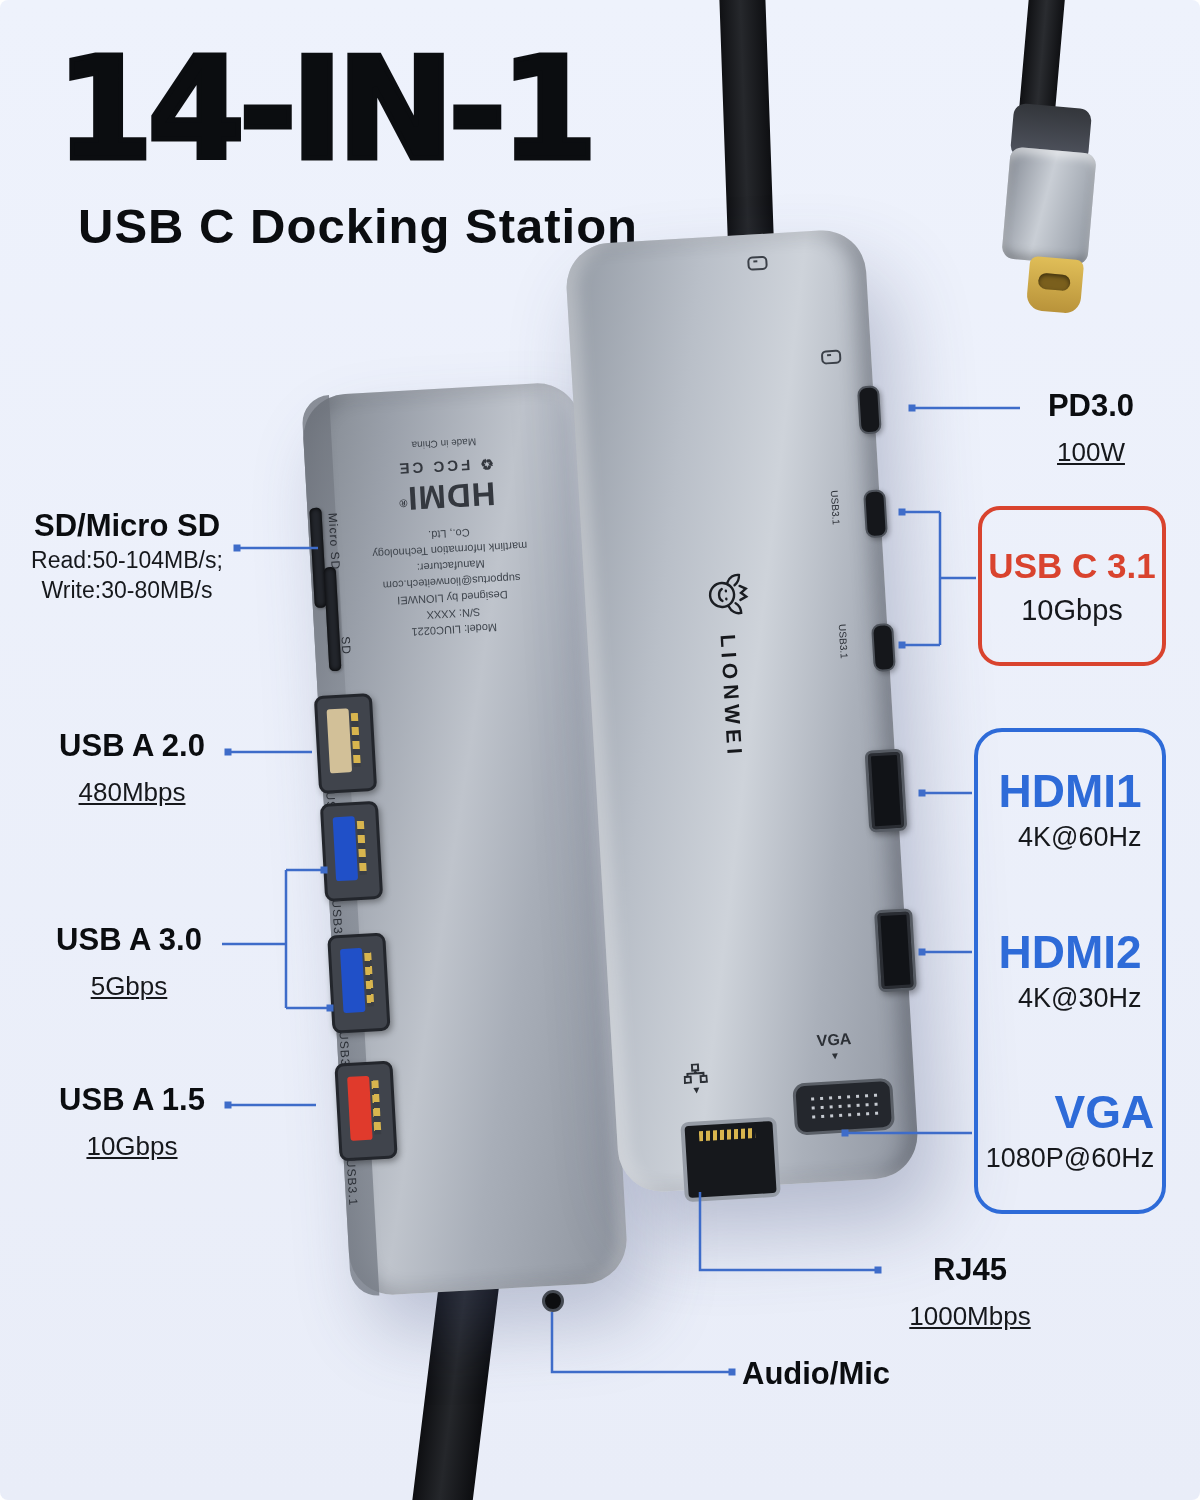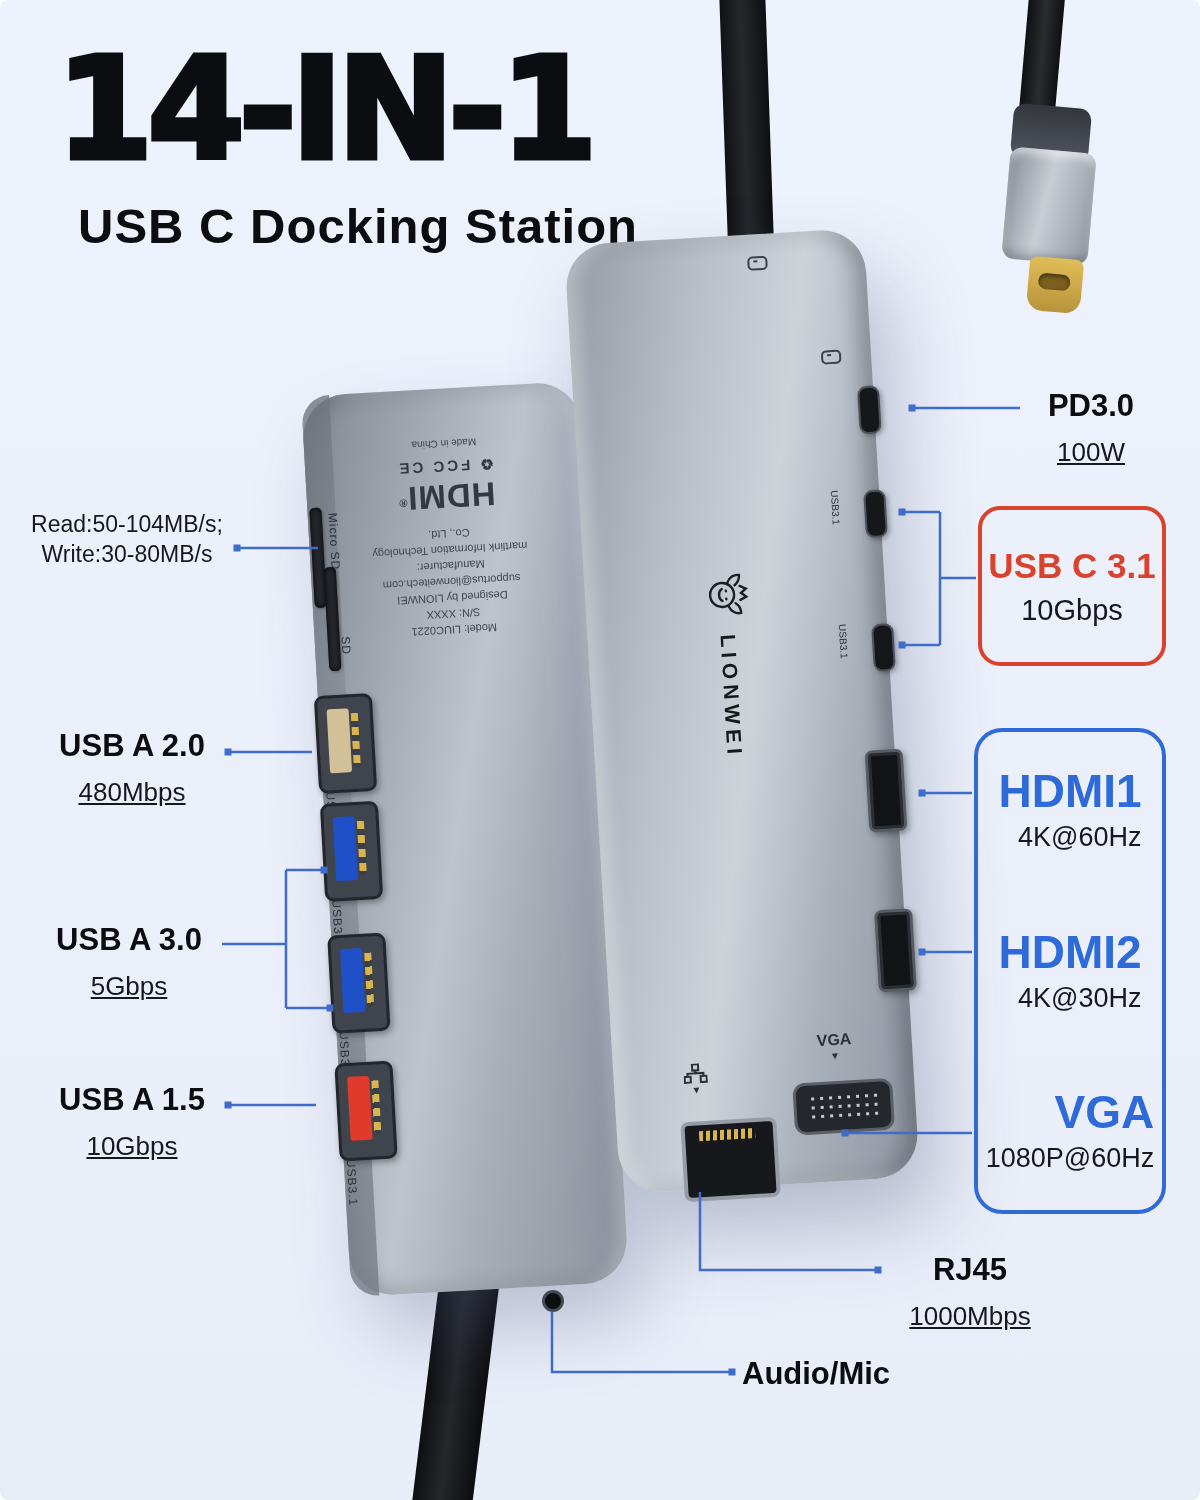--- a/index.html
+++ b/index.html
@@ -252,20 +252,21 @@
         <rect x="898.5" y="641.5" width="7" height="7"></rect>
       <rect x="918.5" y="789.5" width="7" height="7"></rect>
         <rect x="918.5" y="948.5" width="7" height="7"></rect>
       <rect x="841.5" y="1129.5" width="7" height="7"></rect>
         <rect x="874.5" y="1266.5" width="7" height="7"></rect>
       <rect x="728.5" y="1368.5" width="7" height="7"></rect>
     </g>
   </svg>
 
   <div class="callout lbl-layer" style="left:18px;top:508px;width:218px;">
+    <div class="t">SD/Micro SD</div>
     <div class="tiny">Read:50-104MB/s;</div>
     <div class="tiny">Write:30-80MB/s</div>
   </div>
 
   <div class="callout lbl-layer" style="left:38px;top:728px;width:188px;">
     <div class="t">USB A 2.0</div>
     <div class="s">480Mbps</div>
   </div>
 
   <div class="callout lbl-layer" style="left:38px;top:922px;width:182px;">

